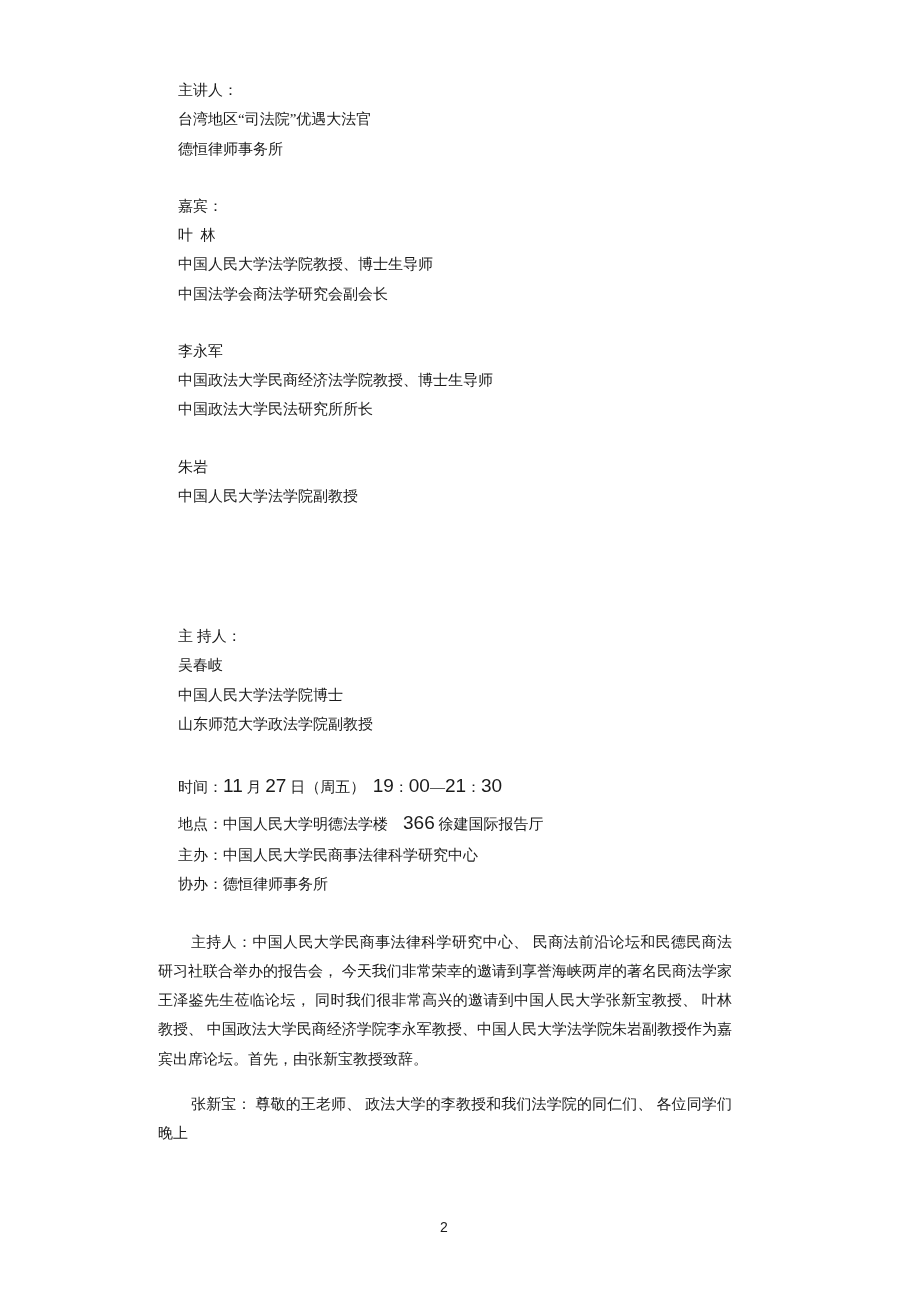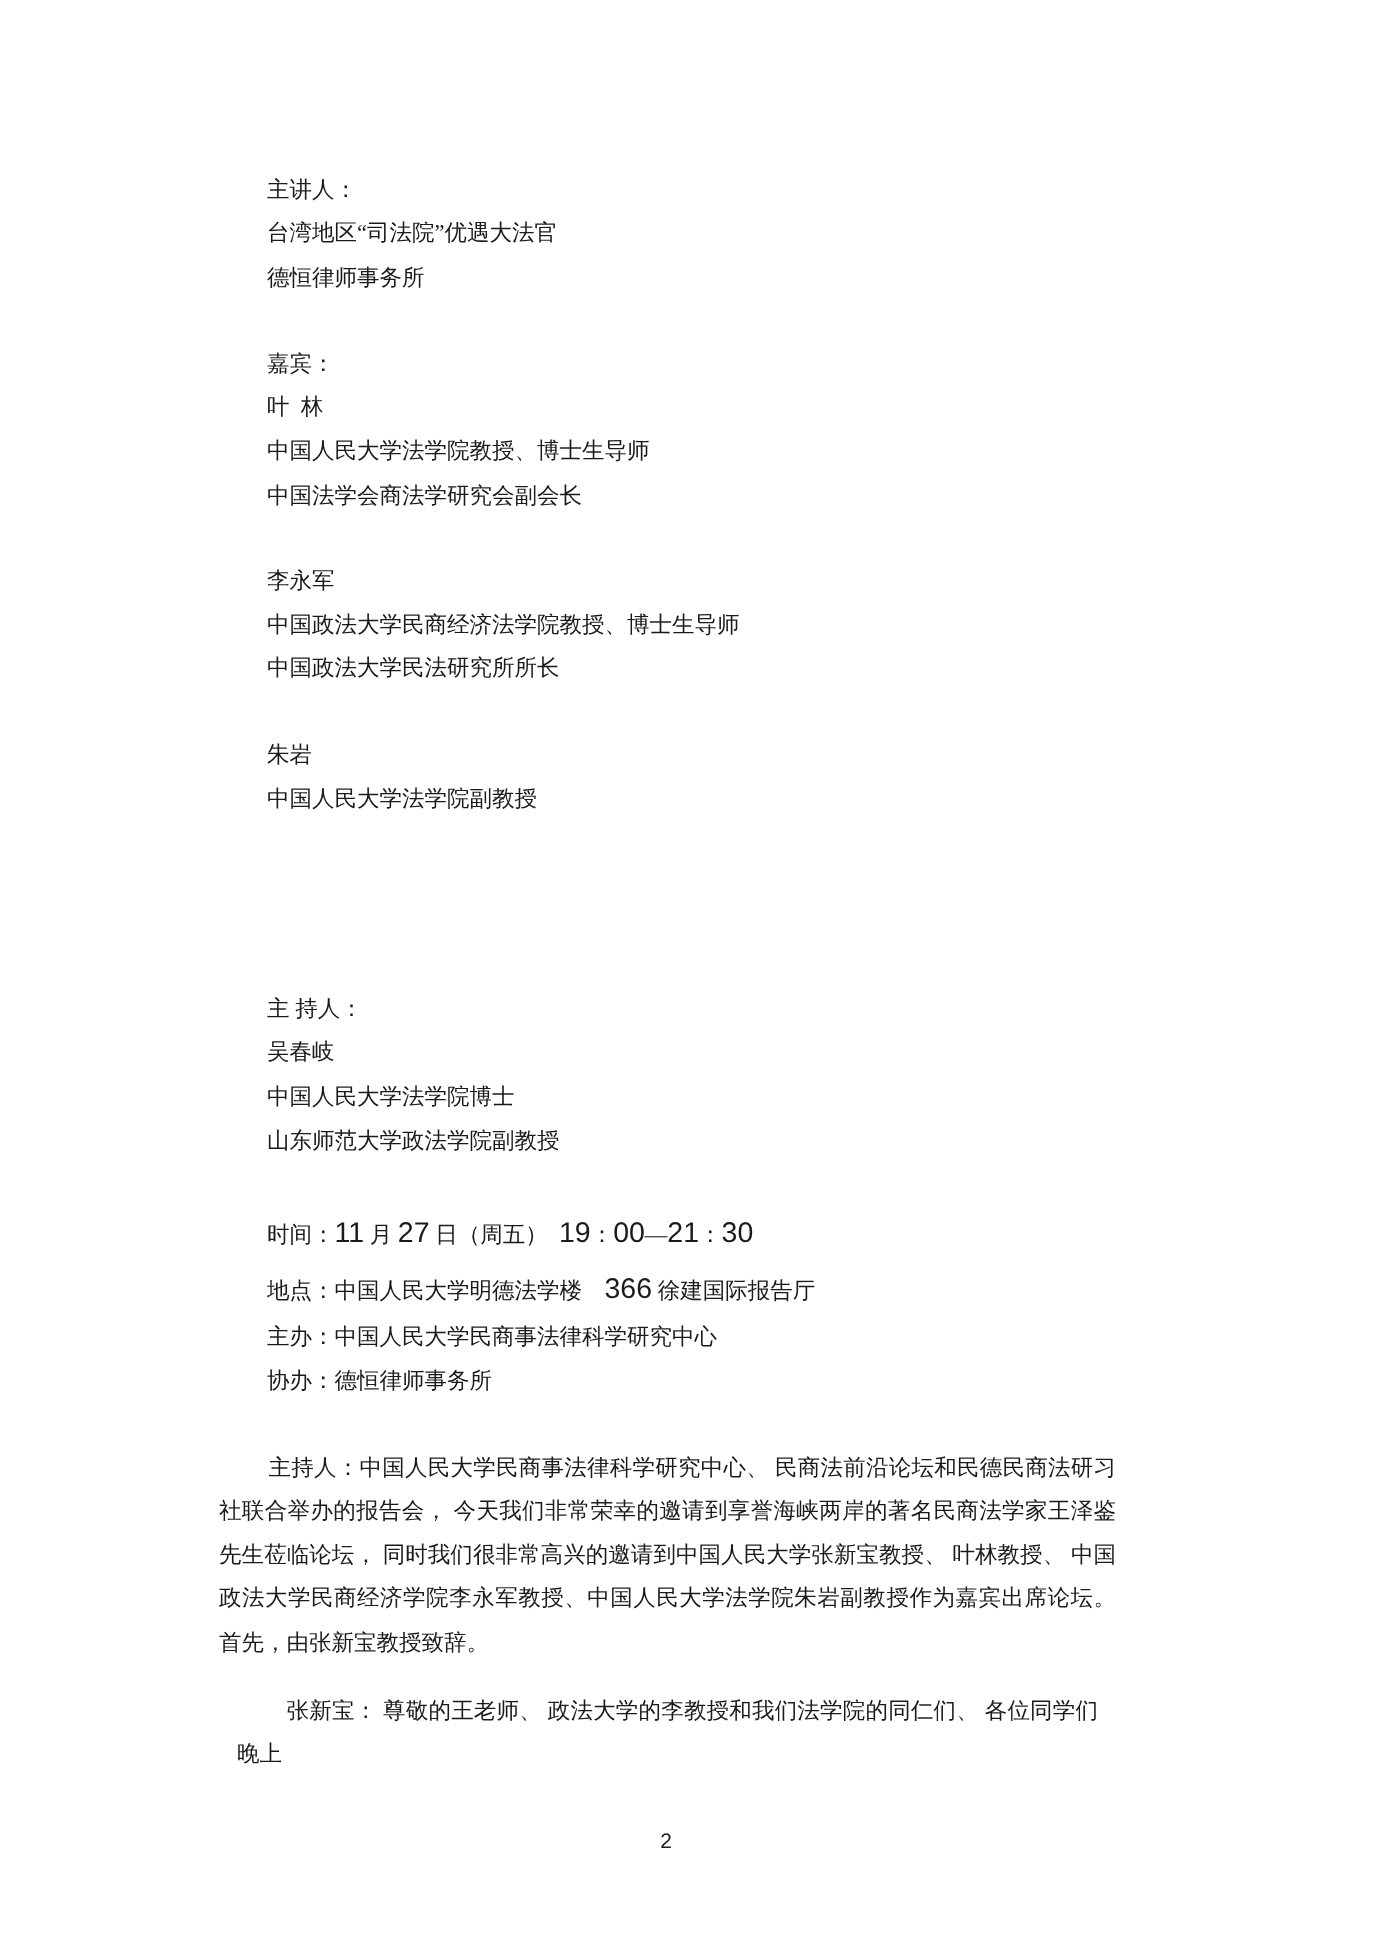--- a/index.html
+++ b/index.html
@@ -7,21 +7,21 @@
     background: #ffffff;
     font-family: "SimSun", "宋体", serif;
     font-size: 15px;
     color: #1a1a1a;
     line-height: 1.95;
   }
   .page {
     width: 888px;
     min-height: 1303px;
     box-sizing: border-box;
-    padding: 113px 140px 60px 178px;
+    padding: 76px 140px 60px 178px;
     position: relative;
   }
   .block {
     margin-bottom: 28px;
   }
   .line {
     white-space: pre;
   }
   .indent-para {
     text-indent: 2.2em;
@@ -86,19 +86,19 @@
   </div>
 
   <div class="block">
     <div class="line"><span class="label">时</span><span>间：</span><span class="num">11</span><span> 月 </span><span class="num">27</span><span> 日（周五）  </span><span class="num">19</span><span>：</span><span class="num">00</span><span>—</span><span class="num">21</span><span>：</span><span class="num">30</span></div>
     <div class="line"><span class="label">地</span><span>点：</span><span>中国人民大学明德法学楼    </span><span class="num">366</span><span> 徐建国际报告厅</span></div>
     <div class="line"><span class="label">主</span><span>办：</span><span>中国人民大学民商事法律科学研究中心</span></div>
     <div class="line"><span class="label">协</span><span>办：</span><span>德恒律师事务所</span></div>
   </div>
 
   <div style="margin-left:-36px">
-    <p class="indent-para" style="margin:4px">主持人：中国人民大学民商事法律科学研究中心、    民商法前沿论坛和民德民商法研习社联合举办的报告会，   今天我们非常荣幸的邀请到享誉海峡两岸的著名民商法学家王泽鉴先生莅临论坛，   同时我们很非常高兴的邀请到中国人民大学张新宝教授、     叶林教授、  中国政法大学民商经济学院李永军教授、中国人民大学法学院朱岩副教授作为嘉宾出席论坛。首先，由张新宝教授致辞。</p>
+    <p class="indent-para" style="margin:16px">主持人：中国人民大学民商事法律科学研究中心、    民商法前沿论坛和民德民商法研习社联合举办的报告会，   今天我们非常荣幸的邀请到享誉海峡两岸的著名民商法学家王泽鉴先生莅临论坛，   同时我们很非常高兴的邀请到中国人民大学张新宝教授、     叶林教授、  中国政法大学民商经济学院李永军教授、中国人民大学法学院朱岩副教授作为嘉宾出席论坛。首先，由张新宝教授致辞。</p>
     <p class="indent-para" style="margin:16px">张新宝：  尊敬的王老师、   政法大学的李教授和我们法学院的同仁们、      各位同学们晚上</p>
   </div>
 
   <div class="page-num">2</div>
 
 </div>
 
 </body></html>

